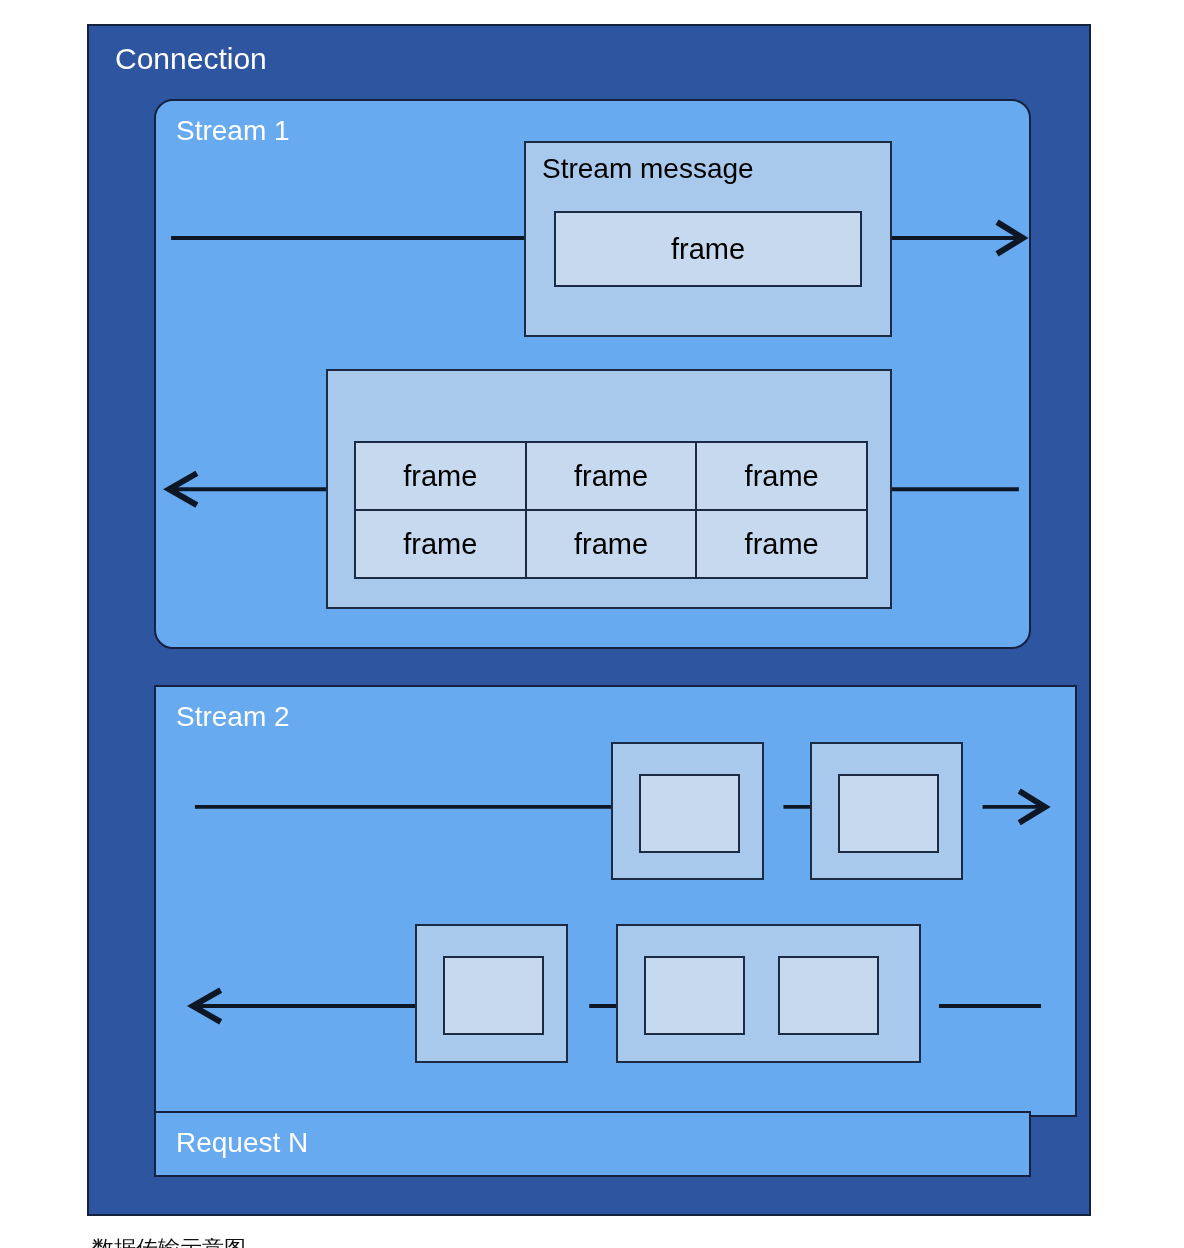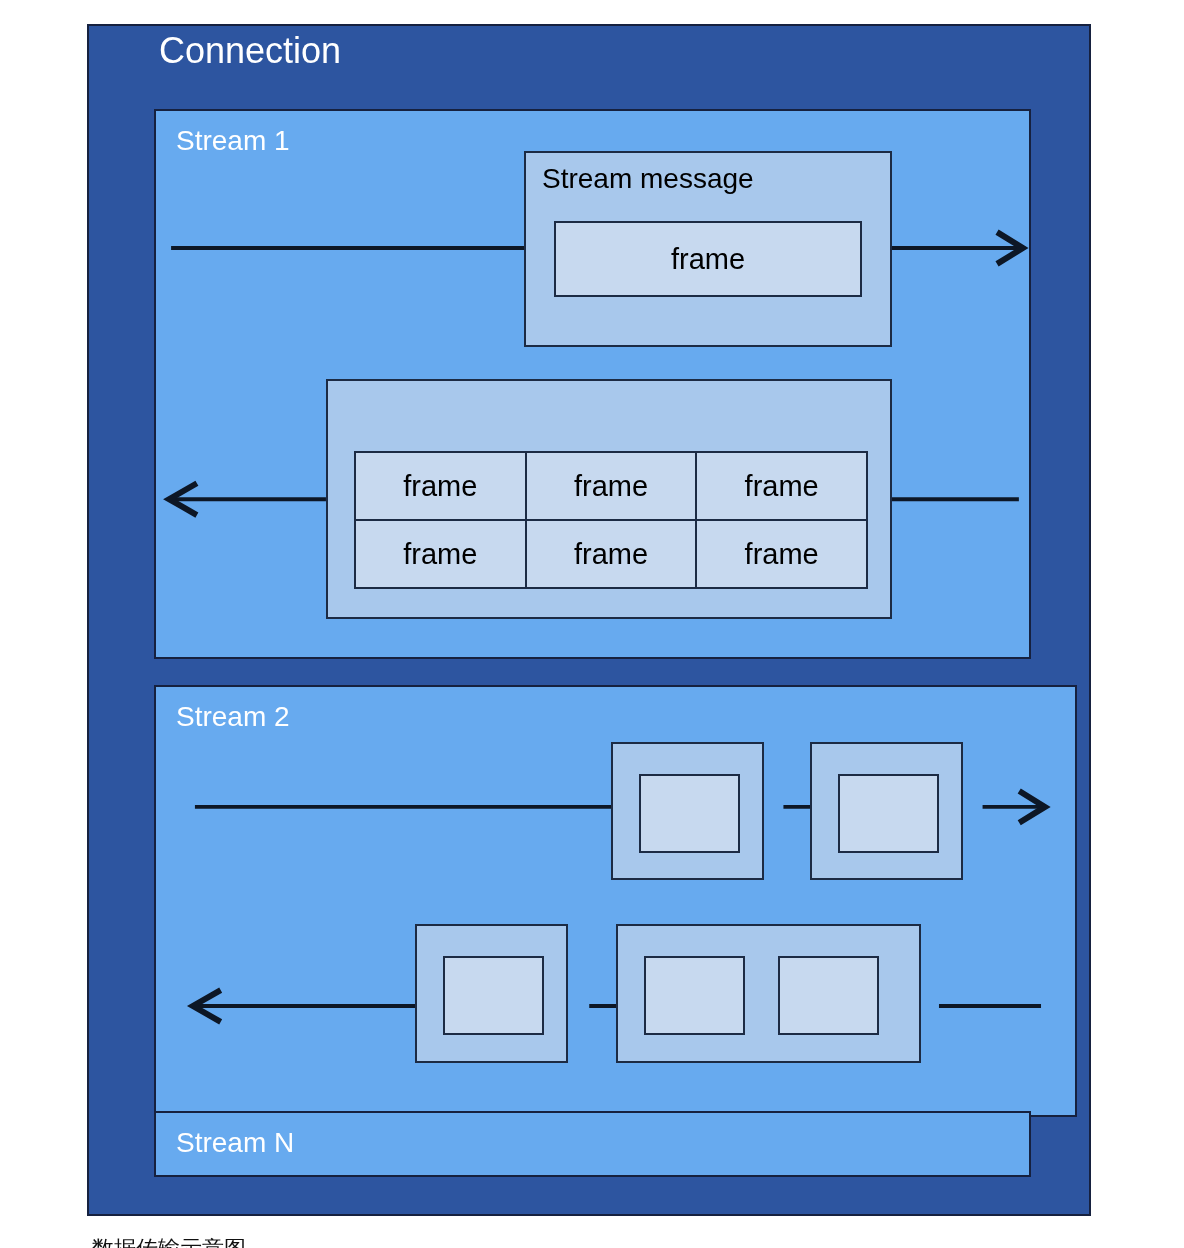--- a/index.html
+++ b/index.html
@@ -29,36 +29,35 @@
     top: 24px;
     width: 1004px;
     height: 1192px;
     background: #2d55a0;
     border: 2px solid #16213f;
     box-sizing: border-box;
   }
   .connection-label {
     position: absolute;
     left: 26px;
-    top: 8px;
+    top: 16px;
     color: #ffffff;
-    font-size: 36px;
+    font-size: 30px;
     line-height: 34px;
     white-space: nowrap;
-    margin-left: 44px;
   }
 
   
   .stream {
     position: absolute;
     background: #67aaef;
     border: 2px solid #16213f;
     box-sizing: border-box;
   }
-  .stream-1 { left: 65px;  top: 83px;  width: 877px; height: 550px; }
+  .stream-1 { left: 65px;  top: 73px;  width: 877px; height: 550px; border-radius: 19px; }
   .stream-2 { left: 65px;  top: 659px; width: 923px; height: 432px; }
   .stream-n { left: 65px;  top: 1085px; width: 877px; height: 66px; }
 
   .stream-label {
     position: absolute;
     left: 20px;
     top: 14px;
     color: #ffffff;
     font-size: 28px;
     line-height: 32px;
@@ -219,21 +218,21 @@
       </div>
 
       <div class="message" style="left:460px; top:237px; width:305px; height:139px;">
         <div class="frame" style="left:26px; top:30px; width:101px; height:79px;"></div>
         <div class="frame" style="left:160px; top:30px; width:101px; height:79px;"></div>
       </div>
 
     </div>
 
     <div class="stream stream-n">
-      <div class="stream-label">Stream N</div>
+      <div class="stream-label">Request N</div>
     </div>
 
   </div>
 
   <div class="caption-clip">
     <span>数据传输示意图</span>
   </div>
 
 </div>
 

